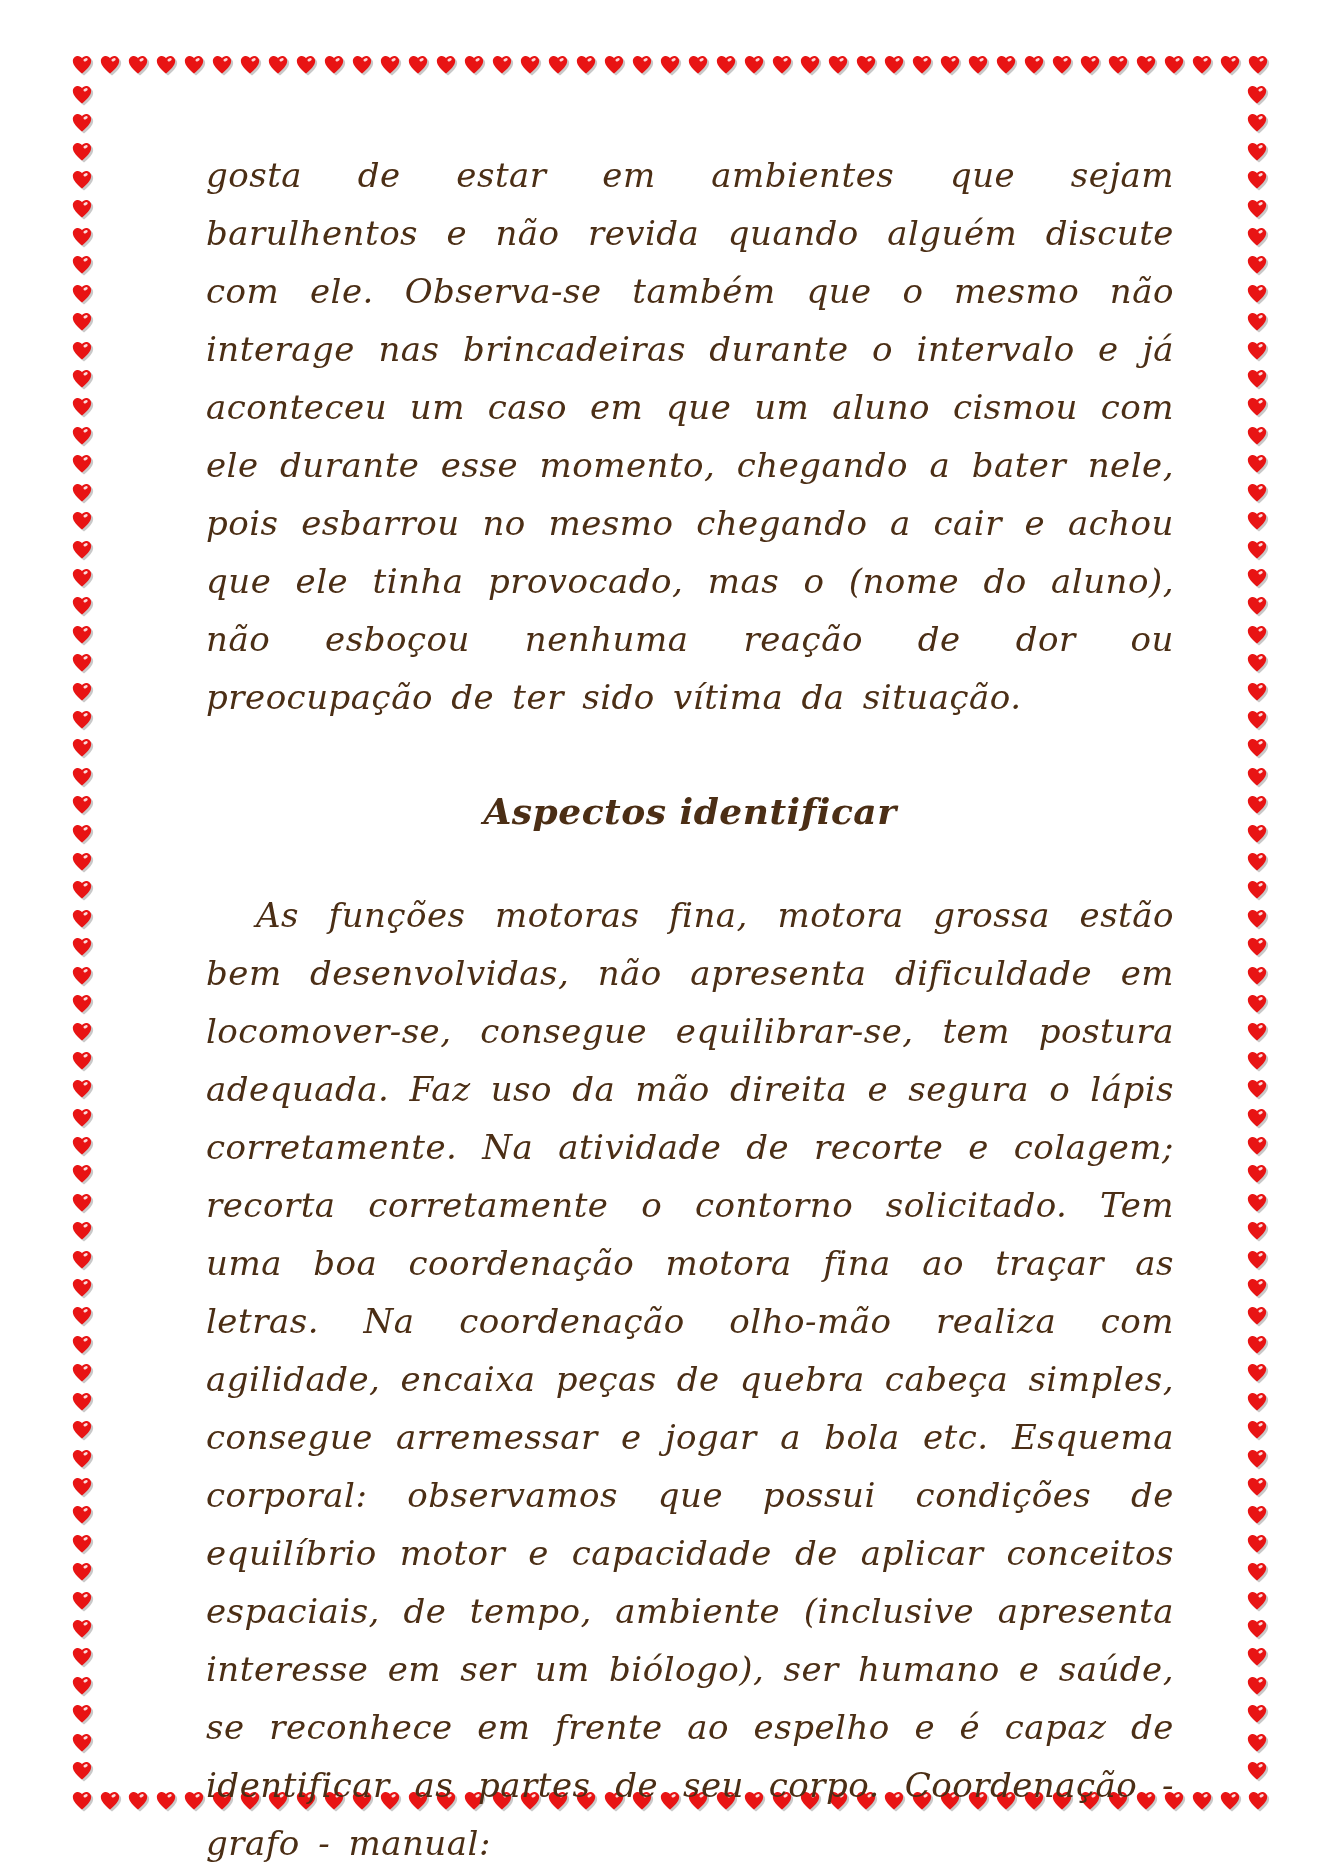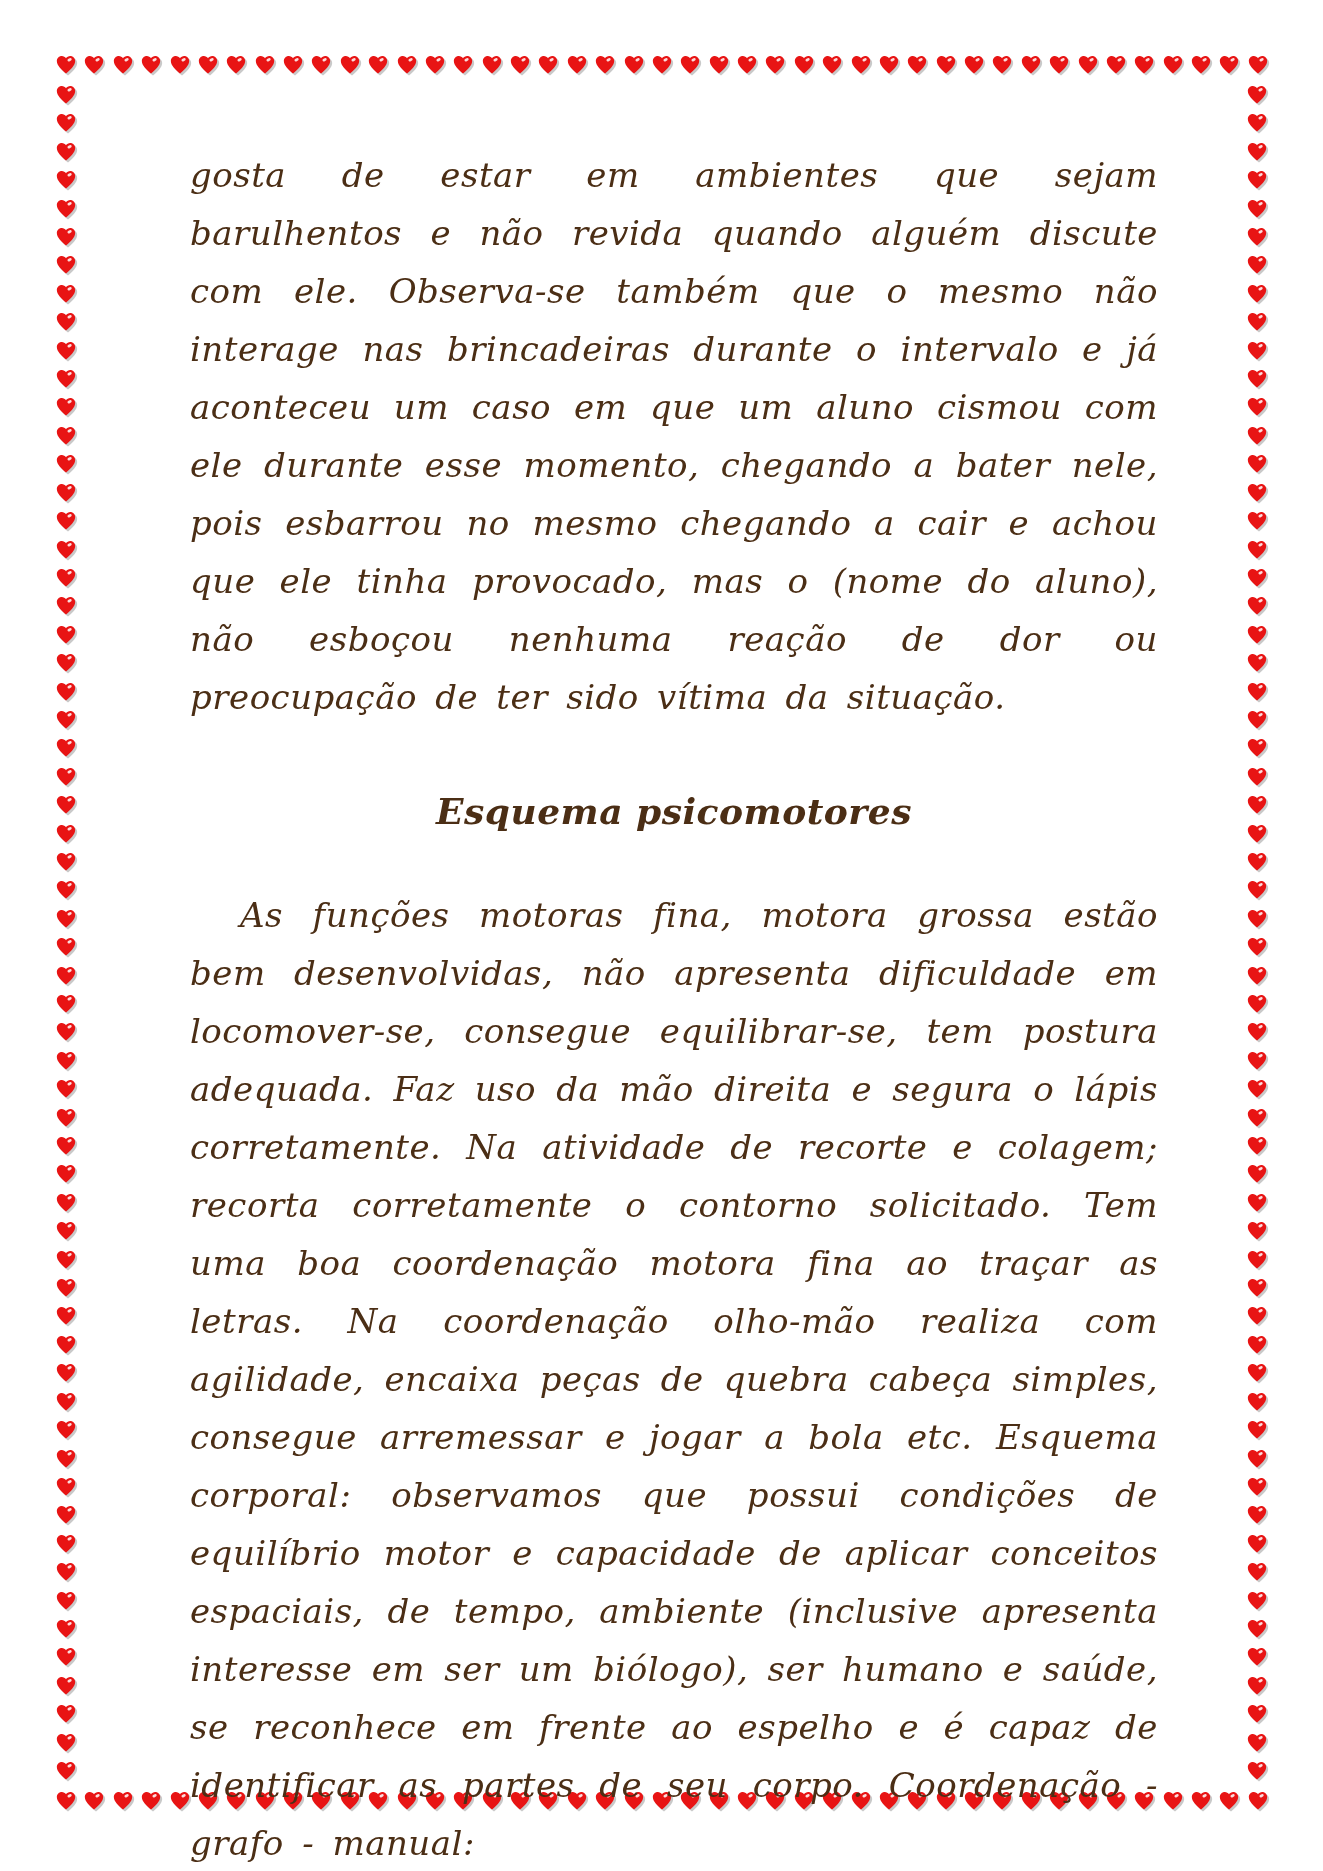--- a/index.html
+++ b/index.html
@@ -8,20 +8,21 @@
     height: 1871px;
     background: #ffffff;
     position: relative;
     overflow: hidden;
     font-family: "DejaVu Serif", serif;
   }
   .page {
     position: absolute;
     inset: 0;
     background: var(--page-bg, #ffffff);
+    margin-left: 16px;
   }
 
   
   .border-row, .border-col {
     position: absolute;
     display: flex;
     justify-content: space-between;
     pointer-events: none;
   }
   .border-row { left: 55px; right: 54px; height: 23px; flex-direction: row; }
@@ -897,17 +898,17 @@
           <ellipse class="gloss" cx="15.9" cy="6.3" rx="2.5" ry="1.5" transform="rotate(-28 15.9 6.3)"></ellipse>
         </svg></span>
       <span class="heart"><svg viewBox="0 0 24 24" aria-hidden="true">
           <path class="lobe" d="M12 21.3 C7.6 17.4 2 12.7 2 7.6 C2 4.5 4.4 2.1 7.4 2.1 C9.3 2.1 11 3.1 12 4.6 C13 3.1 14.7 2.1 16.6 2.1 C19.6 2.1 22 4.5 22 7.6 C22 12.7 16.4 17.4 12 21.3 Z"></path>
           <ellipse class="gloss" cx="15.9" cy="6.3" rx="2.5" ry="1.5" transform="rotate(-28 15.9 6.3)"></ellipse>
         </svg></span>
     </div>
 
   <div class="content">
     <p>gosta de estar em ambientes que sejam barulhentos e não revida quando alguém discute com ele. Observa-se também que o mesmo não interage nas brincadeiras durante o intervalo e já aconteceu um caso em que um aluno cismou com ele durante esse momento, chegando a bater nele, pois esbarrou no mesmo chegando a cair e achou que ele tinha provocado, mas o (nome do aluno), não esboçou nenhuma reação de dor ou preocupação de ter sido vítima da situação.</p>
-    <h2>Esquema psicomotores</h2>
+    <h2>Aspectos identificar</h2>
     <p class="indented">As funções motoras fina, motora grossa estão bem desenvolvidas, não apresenta dificuldade em locomover-se, consegue equilibrar-se, tem postura adequada. Faz uso da mão direita e segura o lápis corretamente. Na atividade de recorte e colagem; recorta corretamente o contorno solicitado. Tem uma boa coordenação motora fina ao traçar as letras. Na coordenação olho-mão realiza com agilidade, encaixa peças de quebra cabeça simples, consegue arremessar e jogar a bola etc. Esquema corporal: observamos que possui condições de equilíbrio motor e capacidade de aplicar conceitos espaciais, de tempo, ambiente (inclusive apresenta interesse em ser um biólogo), ser humano e saúde, se reconhece em frente ao espelho e é capaz de identificar as partes de seu corpo. Coordenação - grafo - manual:</p>
   </div>
 
 </div>
 
 </body></html>

